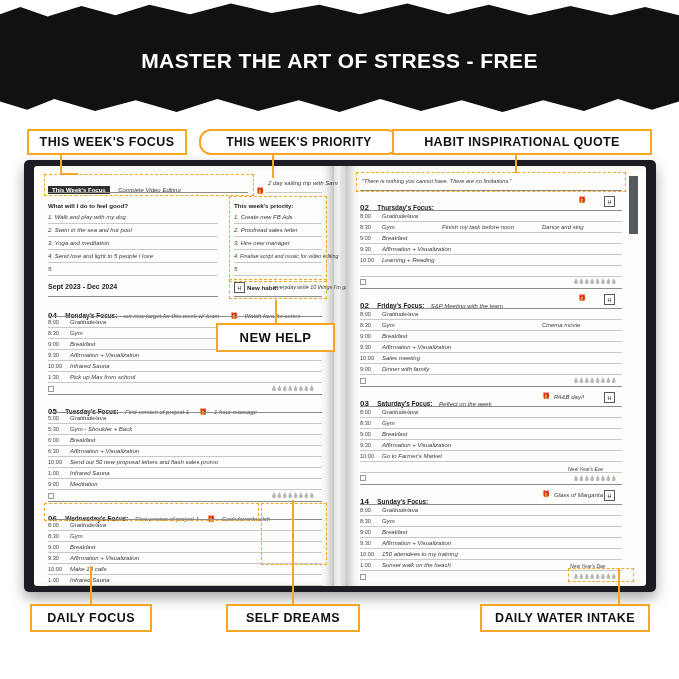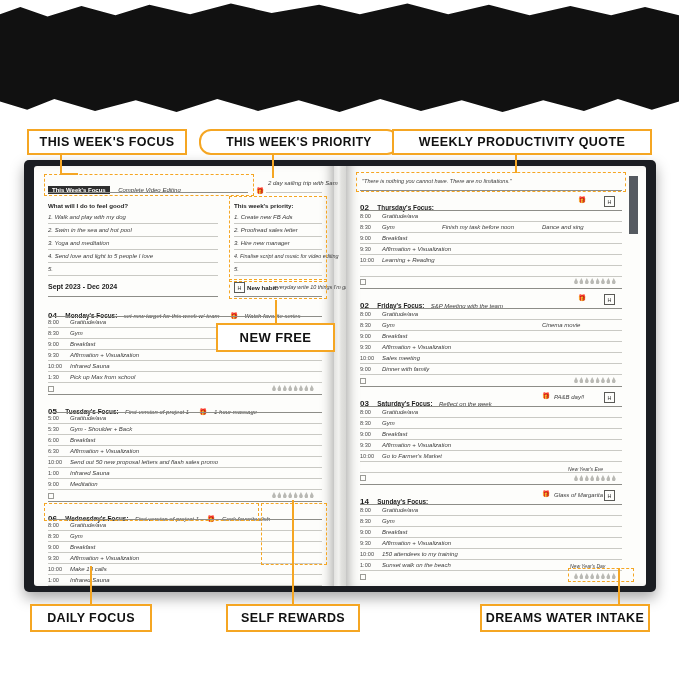--- a/index.html
+++ b/index.html
@@ -85,29 +85,30 @@
   .dash{position:absolute;border:1.6px dashed #f5a623;box-sizing:border-box;z-index:30;}
 
   .daynum{font-size:8px;font-weight:700;color:#1d1d1d;}
   .dayttl{font-size:6.4px;font-weight:700;color:#1d1d1d;}
 </style>
 </head>
 <body>
 
 <div class="banner"></div>
 <div class="banner-inner">
+  <div class="banner-l2">MASTER THE ART OF STRESS - FREE</div>
 </div>
 
 <div class="callout" id="c-focus">THIS WEEK'S FOCUS</div>
 <div class="callout" id="c-priority">THIS WEEK'S PRIORITY</div>
-<div class="callout" id="c-quote">WEEKLY PRODUCTIVITY QUOTE</div>
-<div class="callout" id="c-newhabit">NEW FREE</div>
+<div class="callout" id="c-quote">HABIT INSPIRATIONAL QUOTE</div>
+<div class="callout" id="c-newhabit">NEW HELP</div>
 <div class="callout" id="c-dailyfocus">DAILY FOCUS</div>
-<div class="callout" id="c-selfreward">SELF REWARDS</div>
-<div class="callout" id="c-water">DREAMS WATER INTAKE</div>
+<div class="callout" id="c-selfreward">SELF DREAMS</div>
+<div class="callout" id="c-water">DAILY WATER INTAKE</div>
 
 <div class="arrow arrow-v" style="left:60px;top:155px;height:18px;"></div>
 <div class="arrow arrow-h" style="left:60px;top:173px;width:18px;"></div>
 <div class="arrow arrow-v" style="left:272px;top:155px;height:23px;"></div>
 <div class="arrow arrow-v" style="left:515px;top:155px;height:18px;"></div>
 <div class="arrow arrow-v" style="left:275px;top:300px;height:23px;"></div>
 <div class="arrow arrow-v" style="left:90px;top:566px;height:38px;"></div>
 <div class="arrow arrow-v" style="left:292px;top:500px;height:104px;"></div>
 <div class="arrow arrow-v" style="left:618px;top:568px;height:36px;"></div>
 

